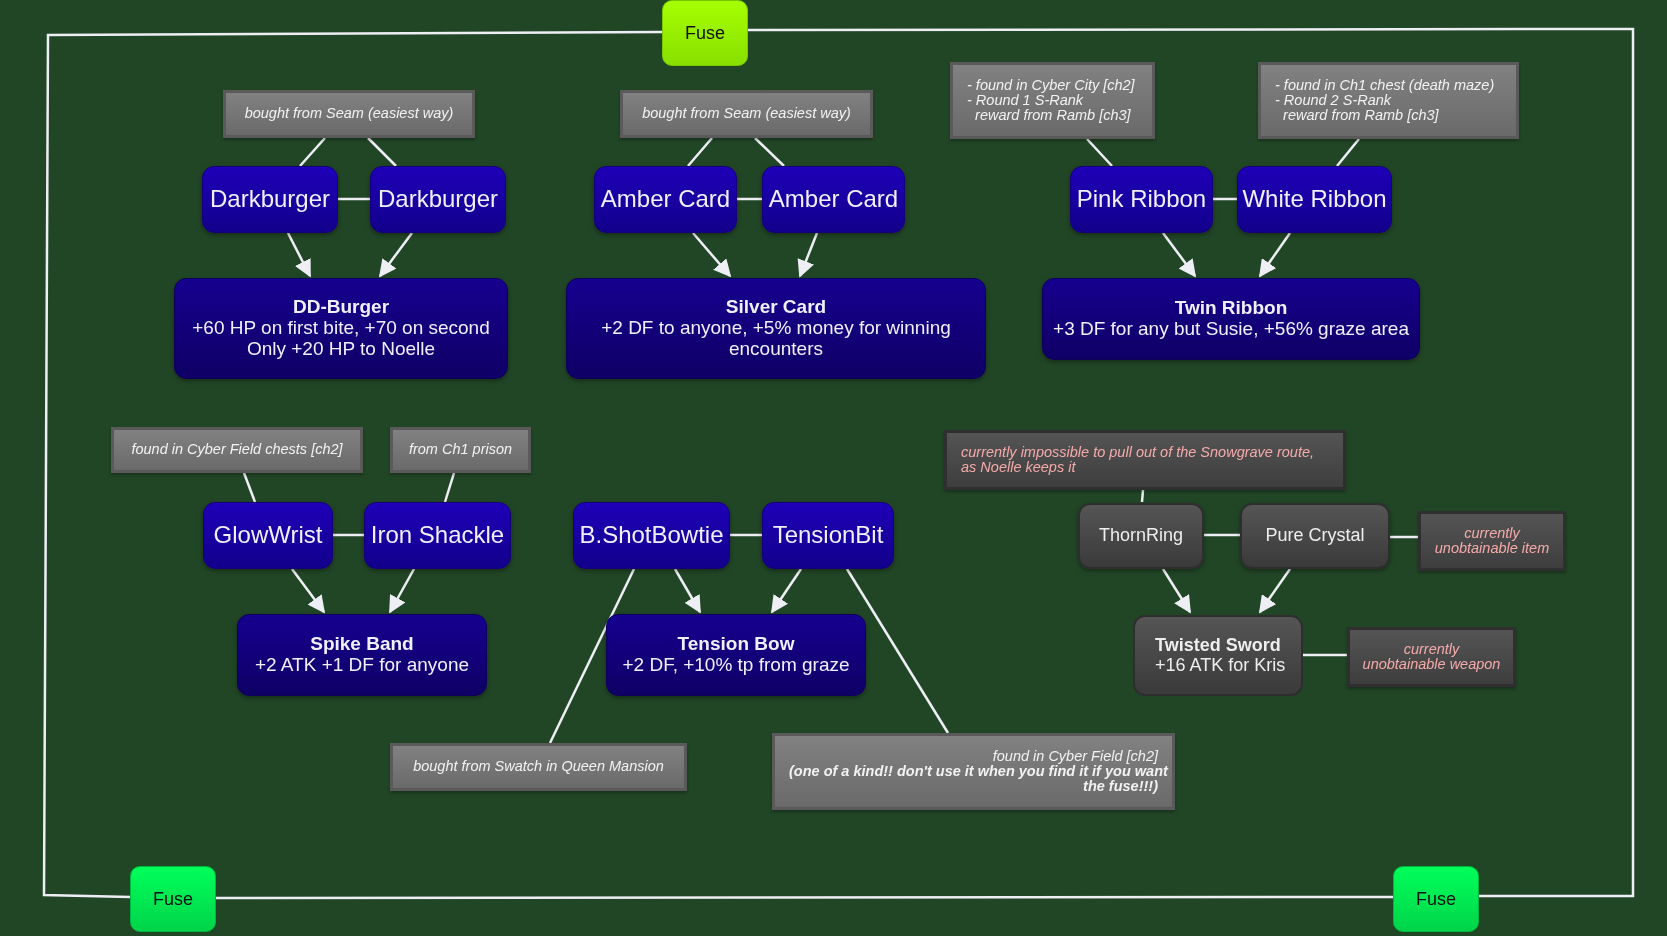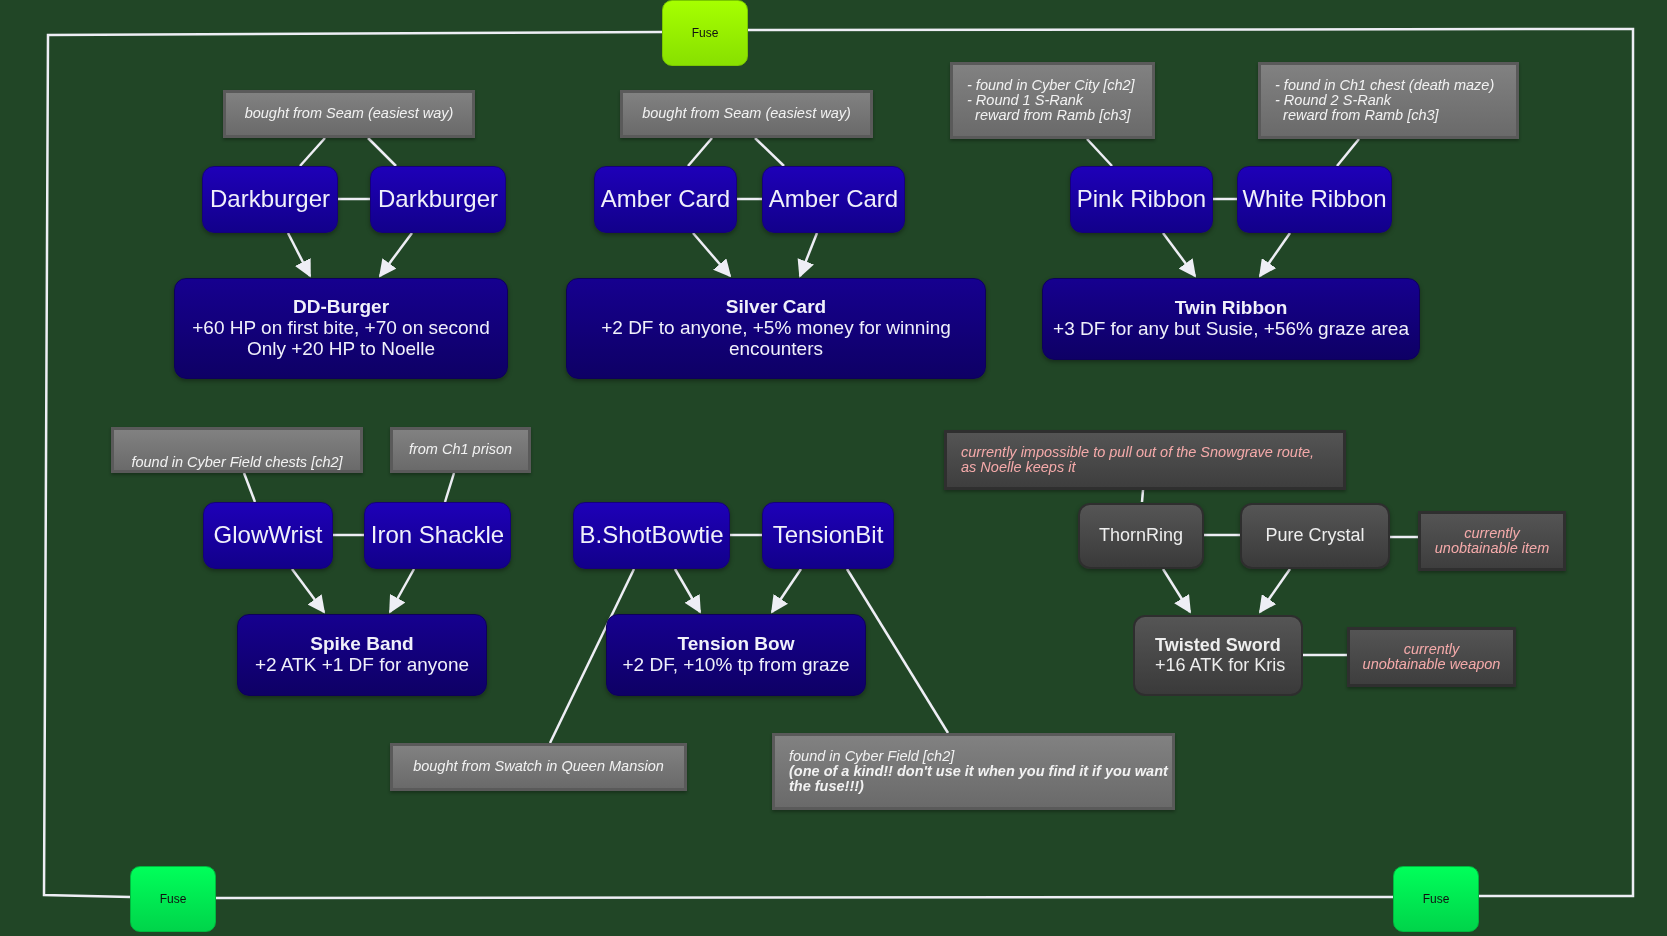--- a/index.html
+++ b/index.html
@@ -20,21 +20,21 @@
                  font-size:18px; color:#eee; align-items:flex-start; padding-left:20px; text-align:right; }
   .grey-result .title { font-weight:bold; }
   .note { position:absolute; box-sizing:border-box; background:linear-gradient(#818181, #6a6a6a);
           border:3px solid #5a5a5a; color:#f2f2f2; font-style:italic; font-size:14.5px;
           display:flex; flex-direction:column; justify-content:center; padding:0 14px;
           line-height:1.05; white-space:pre; box-shadow:0 2px 3px rgba(0,0,0,0.3); }
   .note.center { align-items:center; }
   .note.dark { background:linear-gradient(#545454, #3e3e3e); border:3px solid #2f2f2f; color:#f5aaaa; }
   .note .bold { font-weight:bold; }
   .fuse { position:absolute; box-sizing:border-box; width:86px; height:66px; border-radius:10px;
-          display:flex; align-items:center; justify-content:center; font-size:12px; color:#111; }
+          display:flex; align-items:center; justify-content:center; font-size:18px; color:#111; }
   .fuse.lime { background:linear-gradient(#a6ff00, #88e000); border:1px solid #7ac800; }
   .fuse.green { background:linear-gradient(#00ff5a, #00d44a); border:1px solid #00b83e; }
 </style>
 </head>
 <body>
 
 <svg id="edges">
   <defs>
     <marker id="arrow" viewBox="0 0 10 10" refX="9" refY="5" markerWidth="7" markerHeight="7" orient="auto-start-reverse">
       <path d="M0,0 L10,5 L0,10 z" fill="#eeeef5"></path>
@@ -129,21 +129,21 @@
     <span>Pink Ribbon</span>
   </div>
 <div class="node item" style="left:1237px;top:166px;width:155px;height:67px;">
     <span>White Ribbon</span>
   </div>
 <div class="node result" style="left:1042px;top:278px;width:378px;height:82px;">
   <span class="title">Twin Ribbon</span>
   <span>+3 DF for any but Susie, +56% graze area</span>
 </div>
 
-<div class="note center" style="left:111px;top:427px;width:252px;height:46px;justify-content:flex-end;"><span>found in Cyber Field chests [ch2]</span></div>
+<div class="note center" style="left:111px;top:427px;width:252px;height:46px;"><span>found in Cyber Field chests [ch2]</span></div>
 <div class="note center" style="left:390px;top:427px;width:141px;height:46px;"><span>from Ch1 prison</span></div>
 <div class="node item" style="left:203px;top:502px;width:130px;height:67px;">
     <span>GlowWrist</span>
   </div>
 <div class="node item" style="left:364px;top:502px;width:147px;height:67px;">
     <span>Iron Shackle</span>
   </div>
 <div class="node result" style="left:237px;top:614px;width:250px;height:82px;">
   <span class="title">Spike Band</span>
   <span>+2 ATK +1 DF for anyone</span>
@@ -153,21 +153,21 @@
     <span>B.ShotBowtie</span>
   </div>
 <div class="node item" style="left:762px;top:502px;width:132px;height:67px;">
     <span>TensionBit</span>
   </div>
 <div class="node result" style="left:606px;top:614px;width:260px;height:82px;">
   <span class="title">Tension Bow</span>
   <span>+2 DF, +10% tp from graze</span>
 </div>
 <div class="note center" style="left:390px;top:743px;width:297px;height:48px;"><span>bought from Swatch in Queen Mansion</span></div>
-<div class="note" style="left:772px;top:733px;width:403px;height:77px;">
+<div class="note" style="left:772px;top:733px;width:403px;height:77px;text-align:right;">
   <span>found in Cyber Field [ch2]</span>
   <span class="bold">(one of a kind!! don't use it when you find it if you want
 the fuse!!!)</span>
 </div>
 
 <div class="note dark" style="left:944px;top:430px;width:402px;height:60px;"><span>currently impossible to pull out of the Snowgrave route,
 as Noelle keeps it</span></div>
 <div class="node grey-item" style="left:1078px;top:503px;width:126px;height:66px;">
     <span>ThornRing</span>
   </div>

